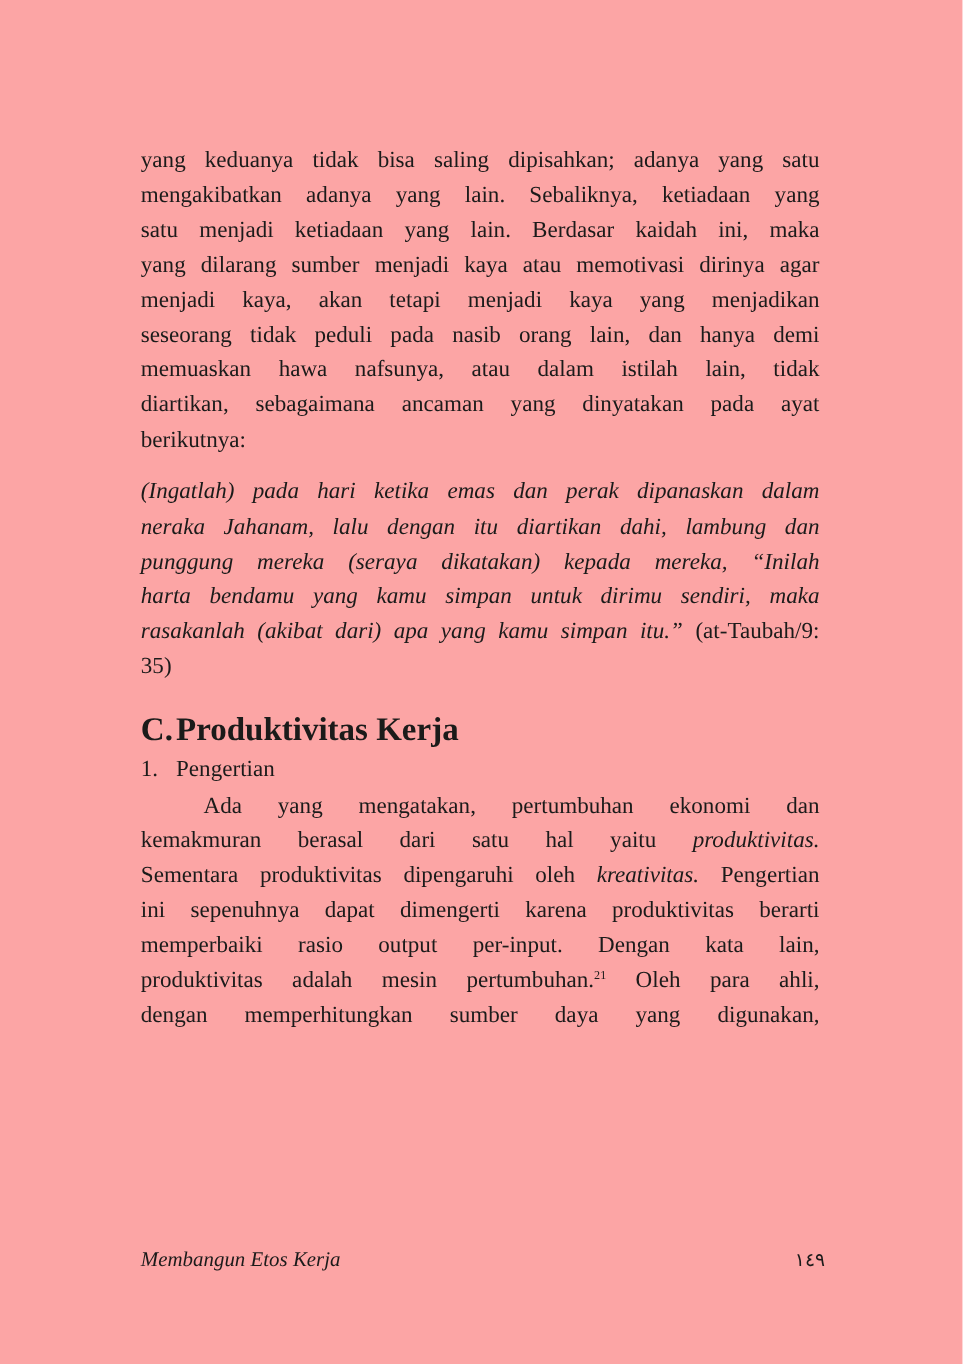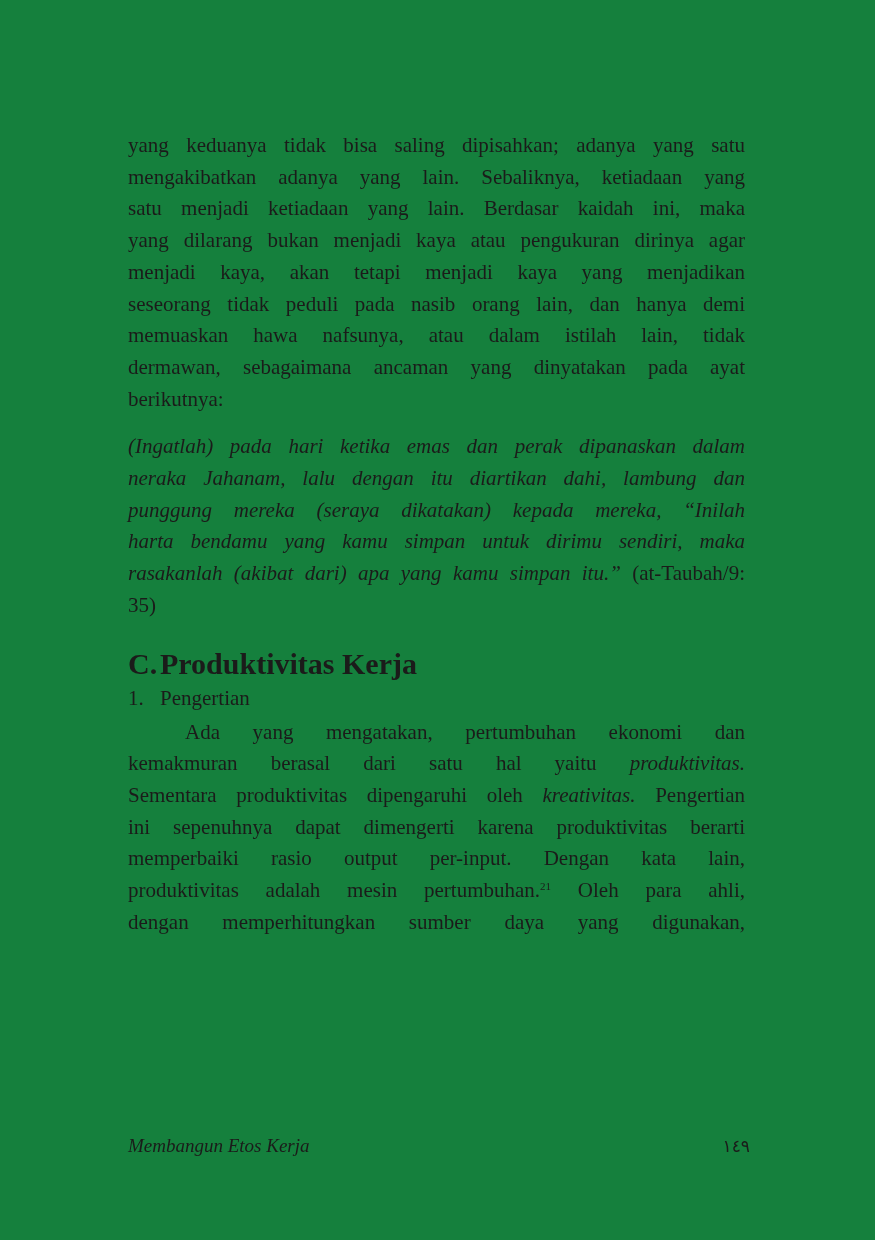--- a/index.html
+++ b/index.html
@@ -86,33 +86,33 @@
     font-family: "DejaVu Sans", sans-serif;
     font-size: 17px;
     letter-spacing: 5px;
     margin-right: -5px;
     margin-top: 20px;
   }
 </style>
 </head>
 <body>
 
-<div class="page" style="background: #15803d; color: rgb(27, 27, 26);">
+<div class="page" style="background: #fca5a5; color: rgb(27, 27, 26);">
 
   <div class="text-column">
 
     <div class="block last-left">
         <div class="line"><span class="">yang keduanya tidak bisa saling dipisahkan; adanya yang satu</span></div>
         <div class="line"><span class="">mengakibatkan adanya yang lain. Sebaliknya, ketiadaan yang</span></div>
         <div class="line"><span class="">satu menjadi ketiadaan yang lain. Berdasar kaidah ini, maka</span></div>
-        <div class="line"><span class="">yang dilarang bukan menjadi kaya atau pengukuran dirinya agar</span></div>
+        <div class="line"><span class="">yang dilarang sumber menjadi kaya atau memotivasi dirinya agar</span></div>
         <div class="line"><span class="">menjadi kaya, akan tetapi menjadi kaya yang menjadikan</span></div>
         <div class="line"><span class="">seseorang tidak peduli pada nasib orang lain, dan hanya demi</span></div>
         <div class="line"><span class="">memuaskan hawa nafsunya, atau dalam istilah lain, tidak</span></div>
-        <div class="line"><span class="">dermawan, sebagaimana ancaman yang dinyatakan pada ayat</span></div>
+        <div class="line"><span class="">diartikan, sebagaimana ancaman yang dinyatakan pada ayat</span></div>
         <div class="line"><span class="">berikutnya:</span></div>
       </div>
 
 
     <div class="block translation last-left">
         <div class="line"><span class="">(Ingatlah) pada hari ketika emas dan perak dipanaskan dalam</span></div>
         <div class="line"><span class="">neraka Jahanam, lalu dengan itu diartikan dahi, lambung dan</span></div>
         <div class="line"><span class="">punggung mereka (seraya dikatakan) kepada mereka, “Inilah</span></div>
         <div class="line"><span class="">harta bendamu yang kamu simpan untuk dirimu sendiri, maka</span></div>
         <div class="line"><span class="">rasakanlah (akibat dari) apa yang kamu simpan itu.” </span><span class=" rm">(at-Taubah/9:</span></div>

